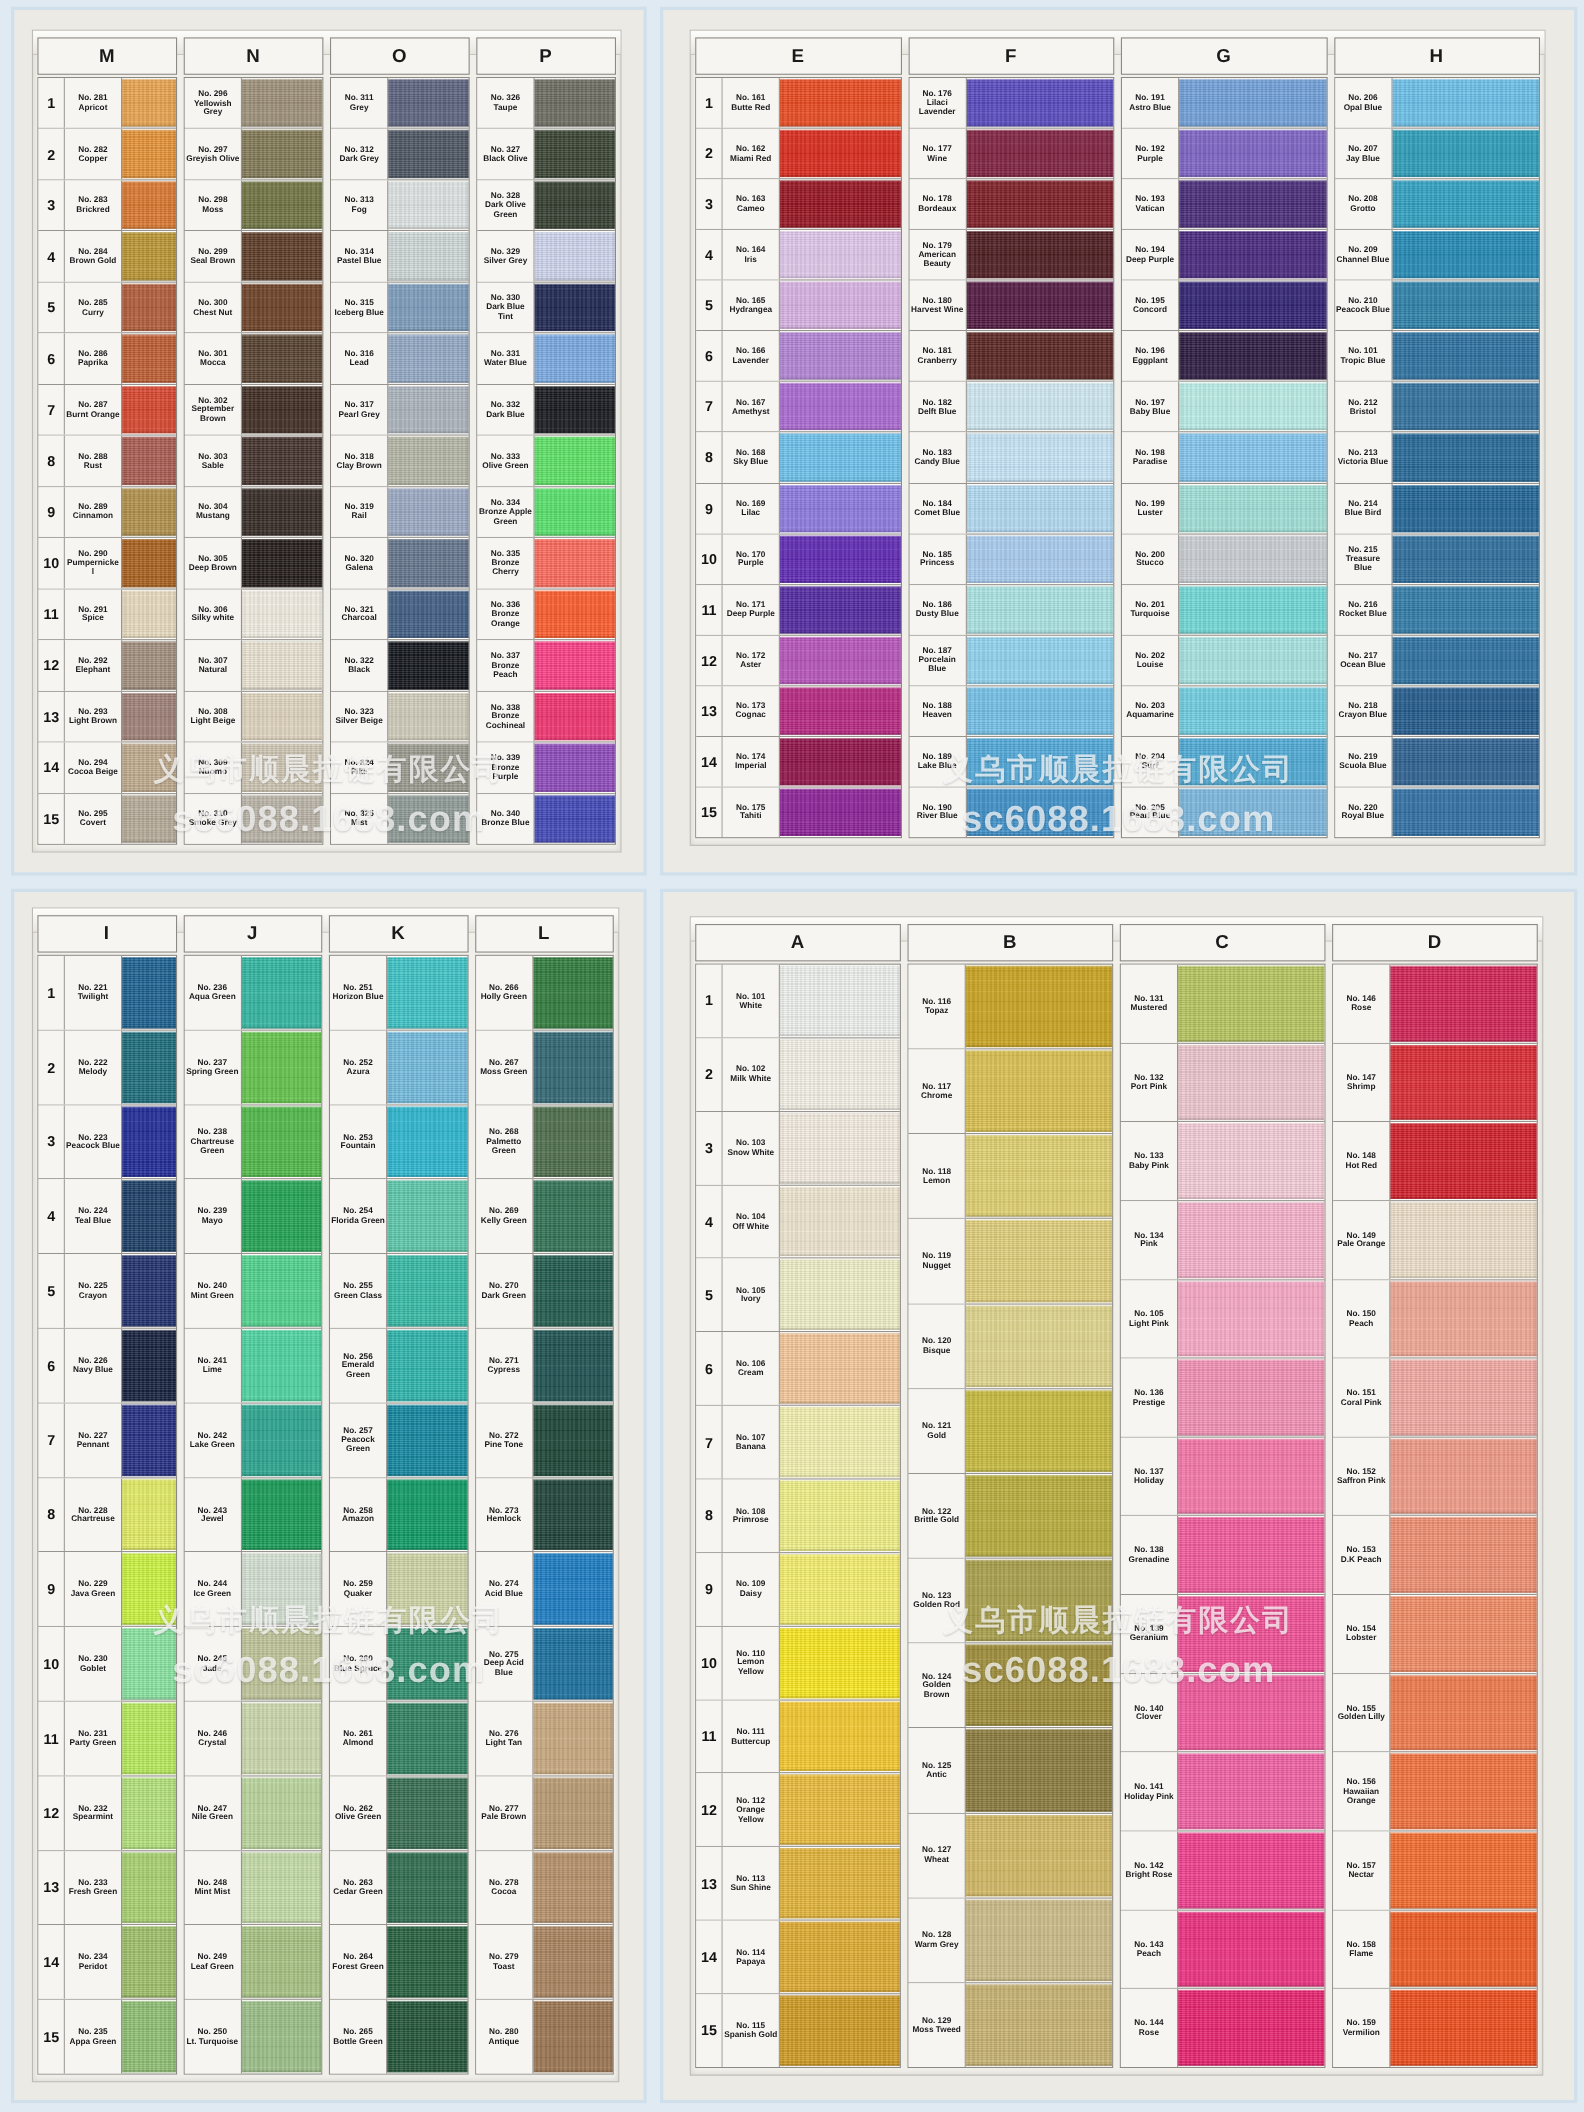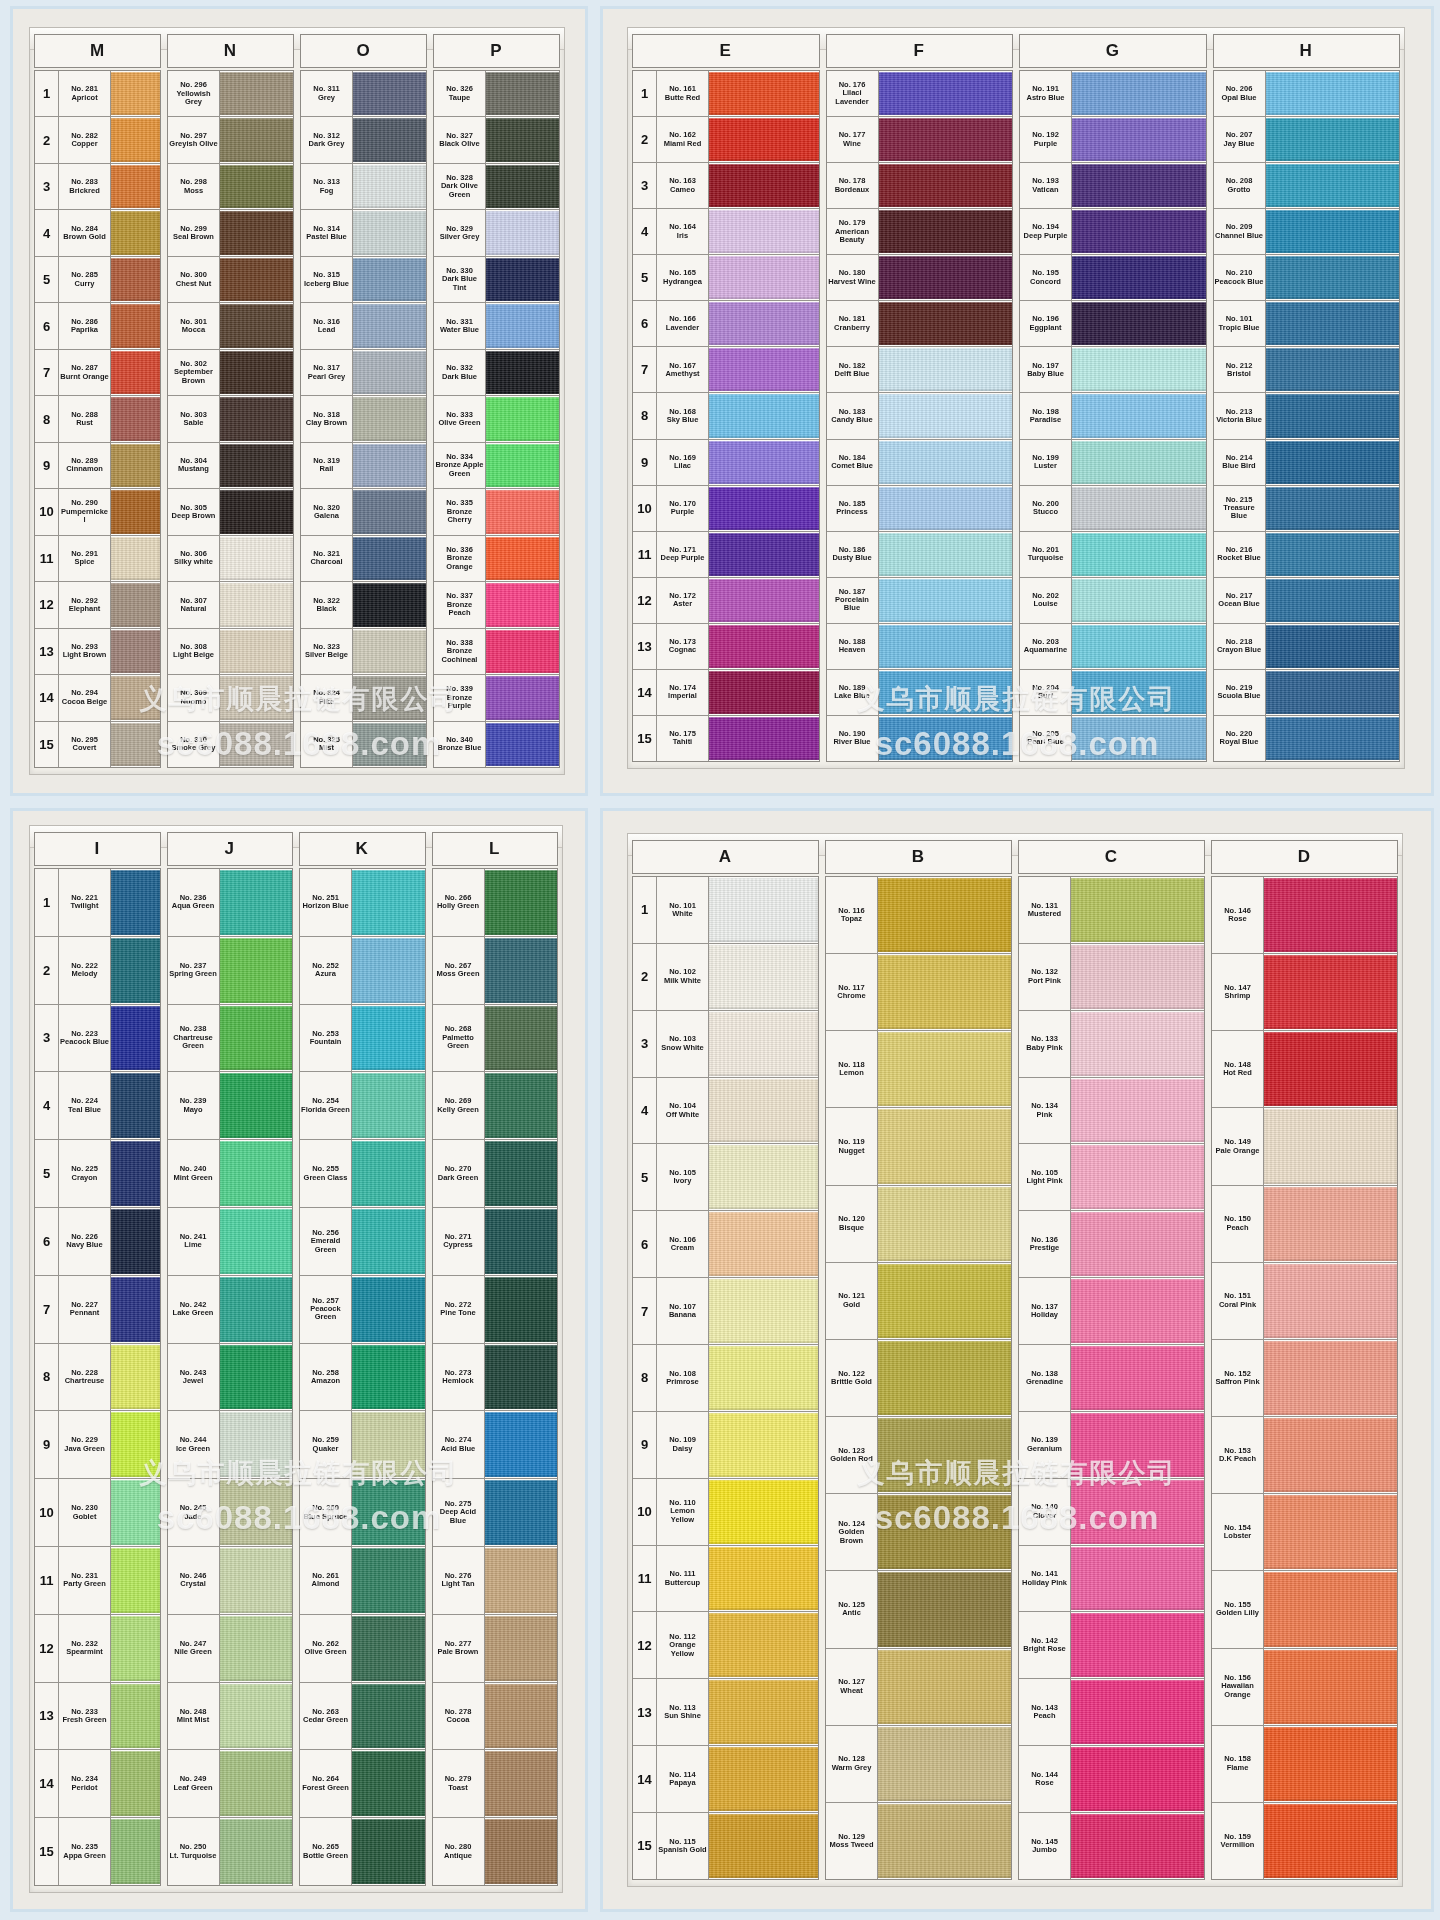--- a/index.html
+++ b/index.html
@@ -1847,27 +1847,20 @@
                 </div>
                 <div class="swatch" style="background-color: rgb(236, 47, 127);"></div>
               </div>
               <div class="row">
                 <div class="meta">
                   <div class="mno">No. 144</div>
                   <div class="mnm">Rose</div>
                 </div>
                 <div class="swatch" style="background-color: rgb(232, 36, 111);"></div>
               </div>
-              <div class="row">
-                <div class="meta">
-                  <div class="mno">No. 145</div>
-                  <div class="mnm">Jumbo</div>
-                </div>
-                <div class="swatch" style="background-color: rgb(224, 39, 104);"></div>
-              </div>
             </div>
           </div>
           <div class="col noidx">
             <div class="col-head">D</div>
             <div class="rows">
               <div class="row">
                 <div class="meta">
                   <div class="mno">No. 146</div>
                   <div class="mnm">Rose</div>
                 </div>
@@ -1935,20 +1928,27 @@
                   <div class="mnm">Golden Lilly</div>
                 </div>
                 <div class="swatch" style="background-color: rgb(239, 122, 76);"></div>
               </div>
               <div class="row">
                 <div class="meta">
                   <div class="mno">No. 156</div>
                   <div class="mnm">Hawaiian Orange</div>
                 </div>
                 <div class="swatch" style="background-color: rgb(240, 112, 60);"></div>
+              </div>
+              <div class="row">
+                <div class="meta">
+                  <div class="mno">No. 157</div>
+                  <div class="mnm">Nectar</div>
+                </div>
+                <div class="swatch" style="background-color: rgb(242, 106, 44);"></div>
               </div>
               <div class="row">
                 <div class="meta">
                   <div class="mno">No. 158</div>
                   <div class="mnm">Flame</div>
                 </div>
                 <div class="swatch" style="background-color: rgb(239, 90, 34);"></div>
               </div>
               <div class="row">
                 <div class="meta">

